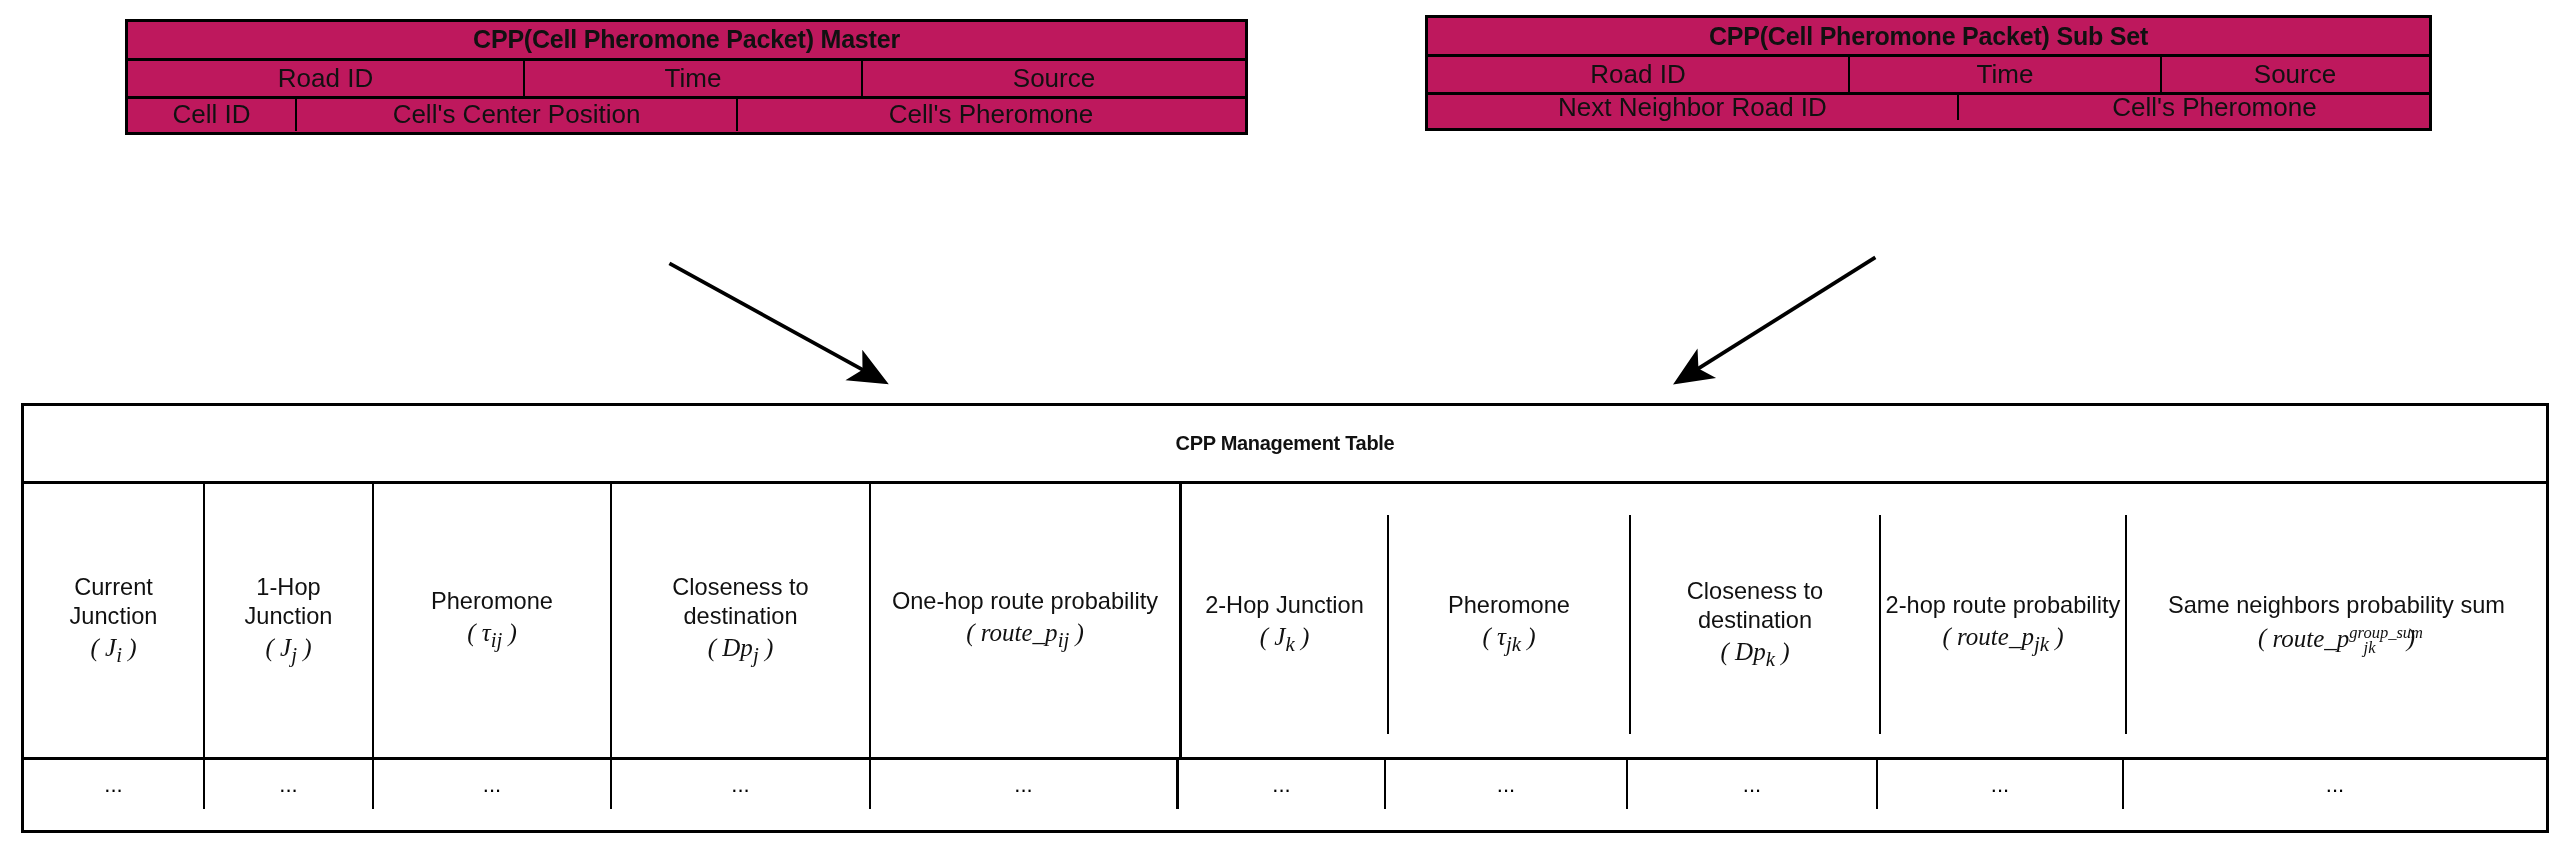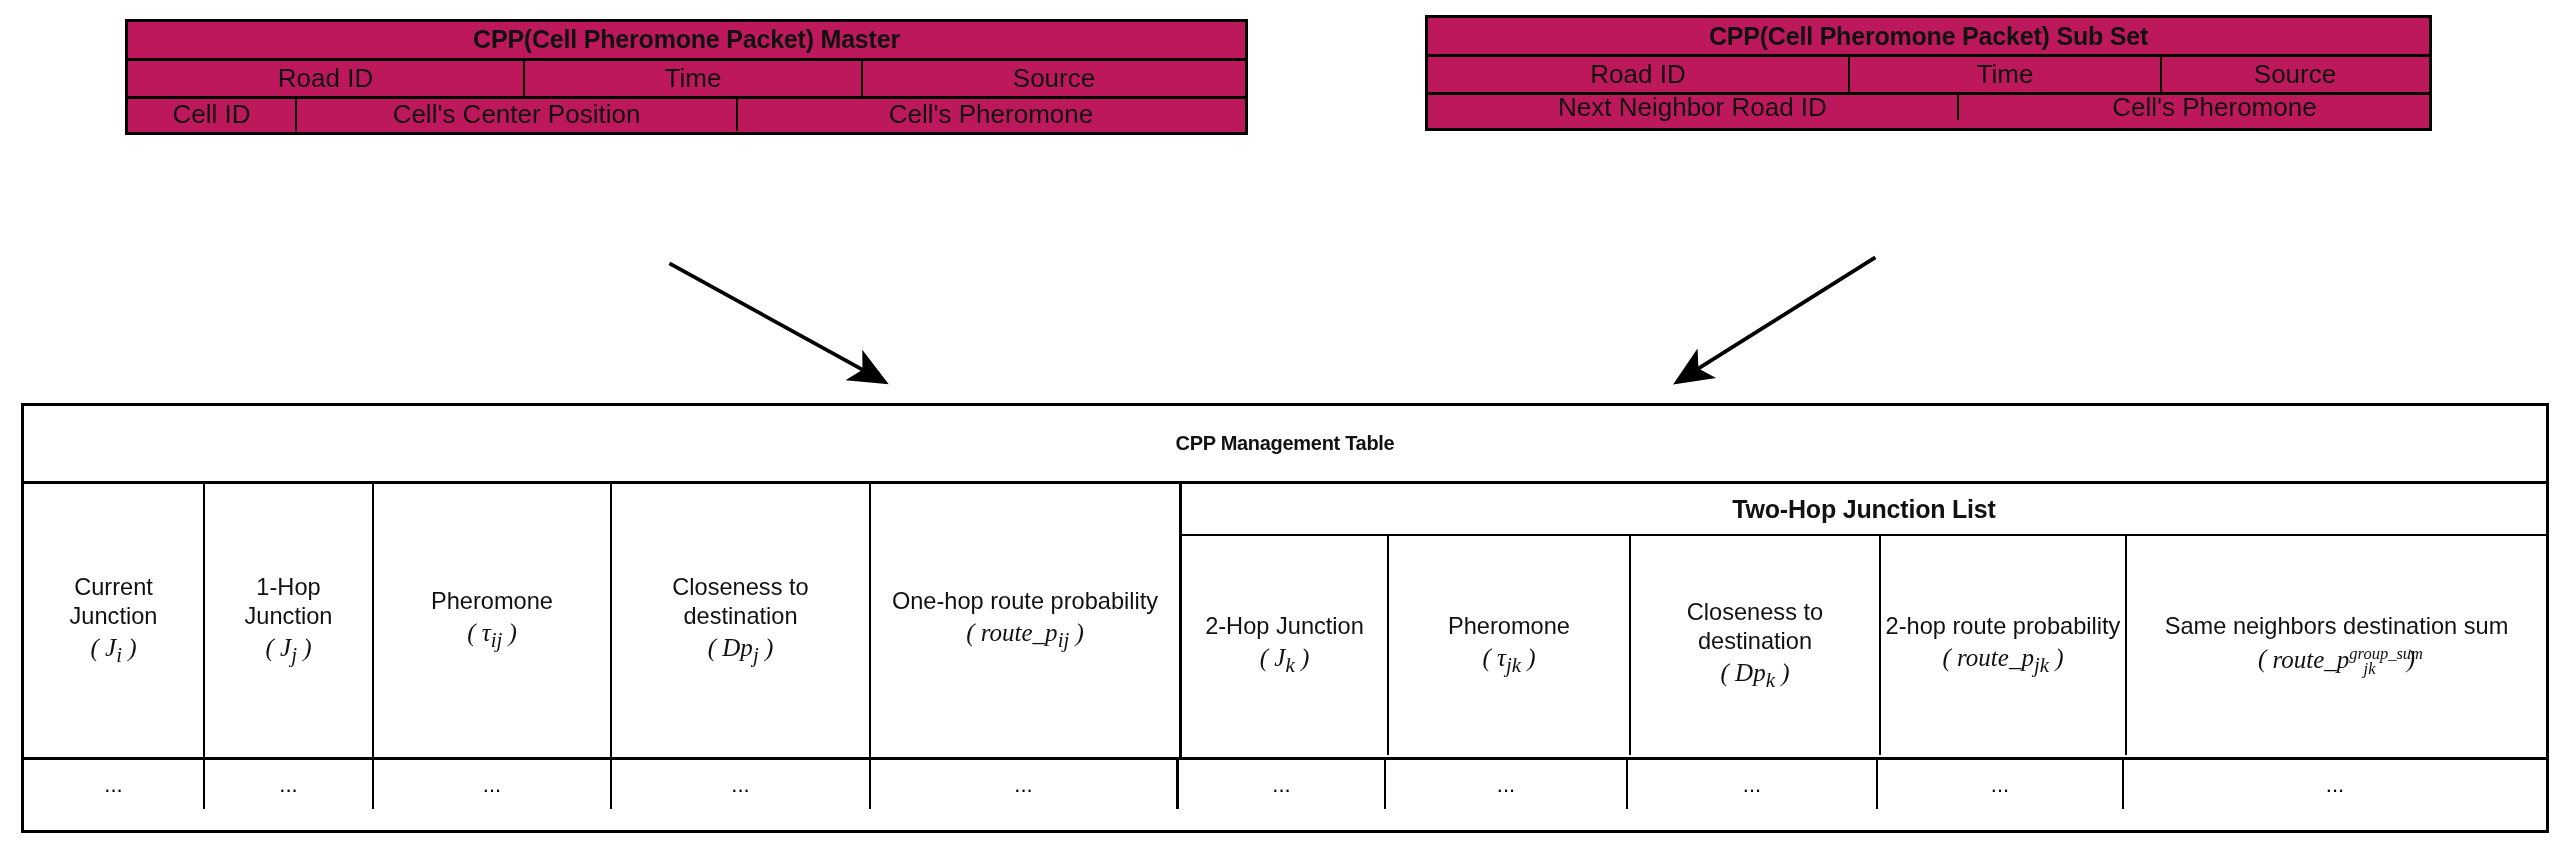--- a/index.html
+++ b/index.html
@@ -105,20 +105,21 @@
     align-items: center;
     justify-content: center;
     font-weight: bold;
     font-size: 25px;
     border-bottom: 2.5px solid #000;
     letter-spacing: -0.2px;
   }
   .mt-subcols {
     display: flex;
     box-sizing: border-box;
+    margin-top: 31px;
   }
   .mt-col {
     box-sizing: border-box;
     border-right: 2.5px solid #000;
     display: flex;
     flex-direction: column;
     align-items: center;
     justify-content: center;
     text-align: center;
     padding: 5px 4.2px;
@@ -254,21 +255,20 @@
           <span class="sym">(&nbsp;<i>Dp<sub>j</sub></i>&nbsp;)</span>
         </div>
 
         <div class="mt-col" style="width:308px; border-right:none;">
           <span class="lbl">One-hop route probability</span>
           <span class="sym">(&nbsp;<i>route_p<sub>ij</sub></i>&nbsp;)</span>
         </div>
       </div>
 
       <div class="mt-right">
-        <div class="mt-group-header">Two-Hop Junction List</div>
 
         <div class="mt-subcols" style="height:219px;">
 
           <div class="mt-col" style="width:207px;">
             <span class="lbl">2-Hop Junction</span>
             <span class="sym">(&nbsp;<i>J<sub>k</sub></i>&nbsp;)</span>
           </div>
 
           <div class="mt-col" style="width:242px;">
             <span class="lbl">Pheromone</span>
@@ -279,21 +279,21 @@
             <span class="lbl">Closeness to destination</span>
             <span class="sym">(&nbsp;<i>Dp<sub>k</sub></i>&nbsp;)</span>
           </div>
 
           <div class="mt-col" style="width:246px;">
             <span class="lbl">2-hop route probability</span>
             <span class="sym">(&nbsp;<i>route_p<sub>jk</sub></i>&nbsp;)</span>
           </div>
 
           <div class="mt-col" style="flex:1 1 auto; border-right:none;">
-            <span class="lbl">Same neighbors destination sum</span>
+            <span class="lbl">Same neighbors probability sum</span>
             <span class="sym sup-group">(&nbsp;<i>route_p<sup>group_sum</sup><sub style="margin-left:-3.6em;">jk</sub></i>&nbsp;&nbsp;&nbsp;&nbsp;&nbsp;)</span>
           </div>
         </div>
       </div>
     </div>
 
     <div id="mgmt-data-row">
       <div class="mt-data-cell" style="width:181px;">...</div>
       <div class="mt-data-cell" style="width:169px;">...</div>
       <div class="mt-data-cell" style="width:238px;">...</div>

